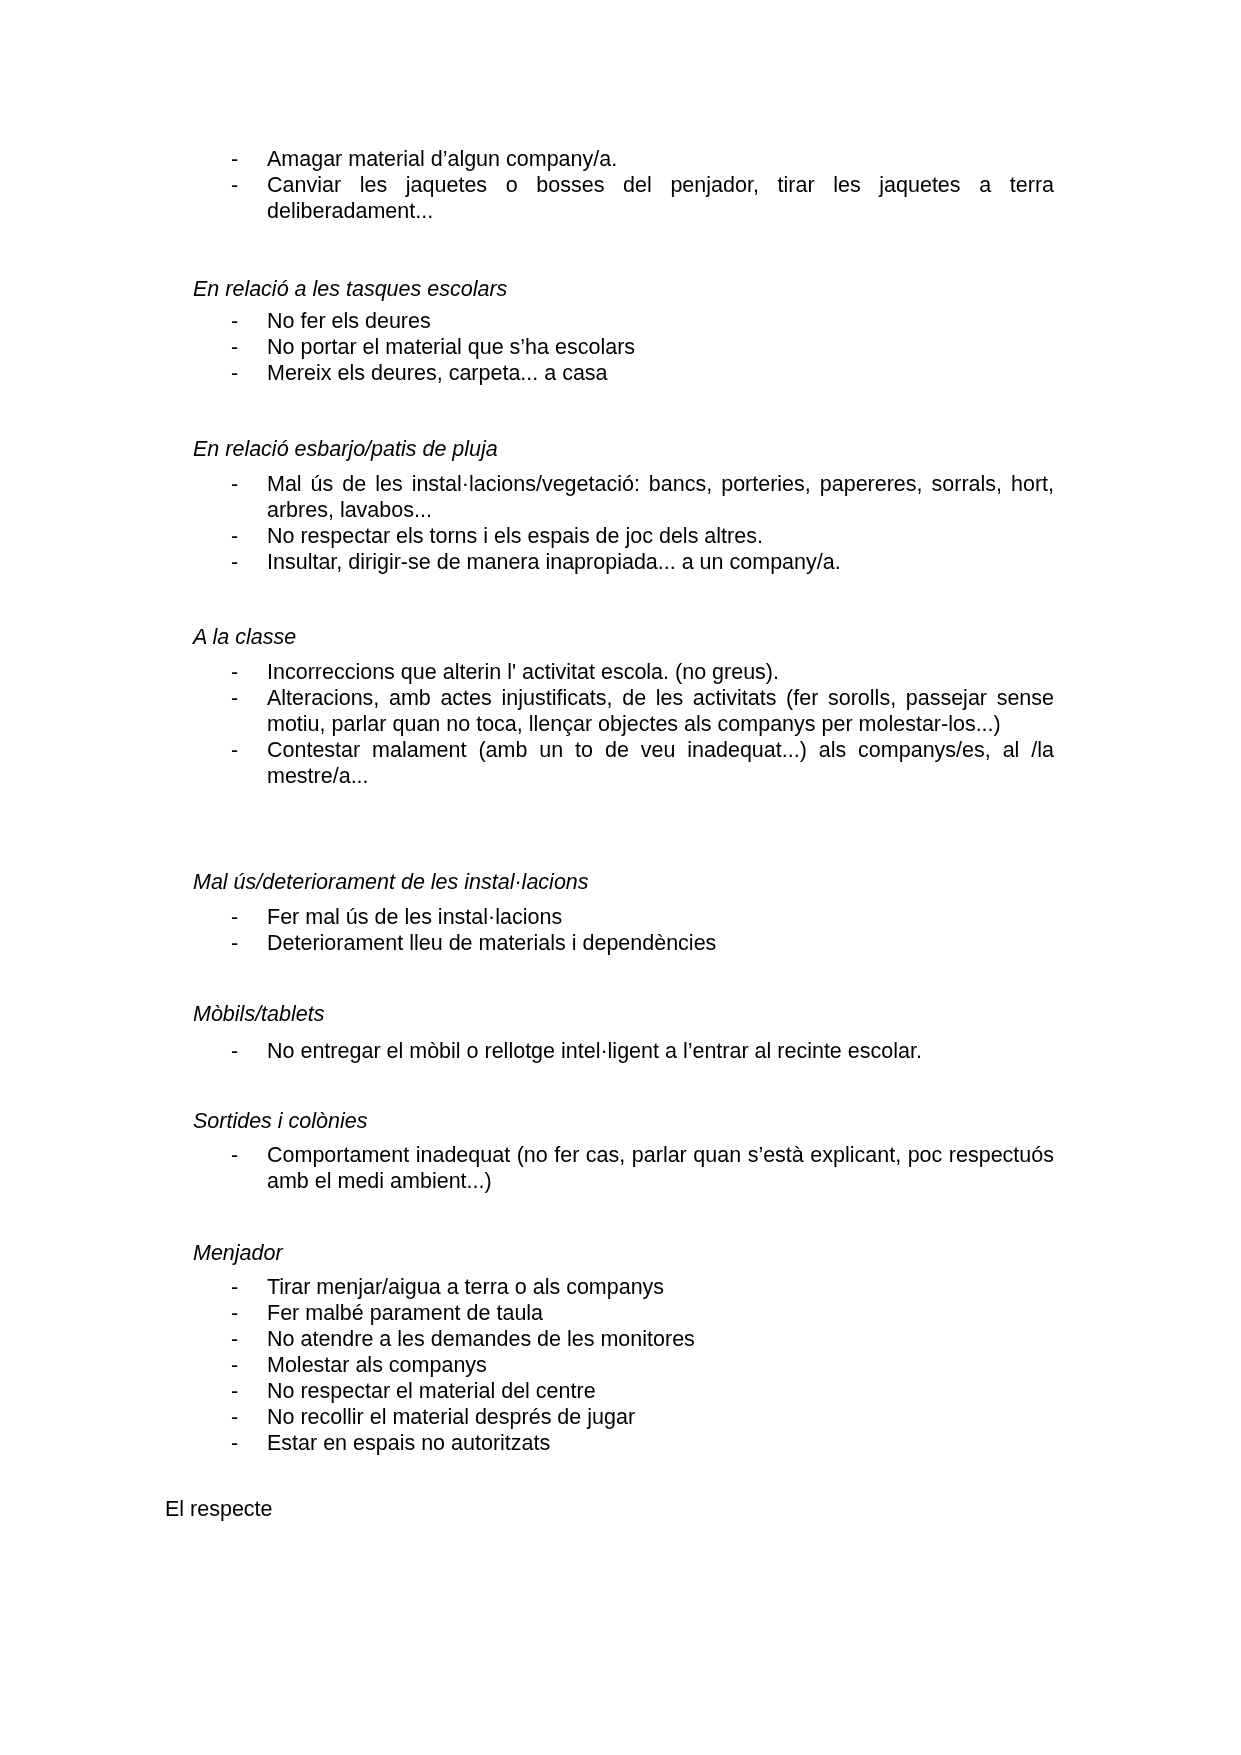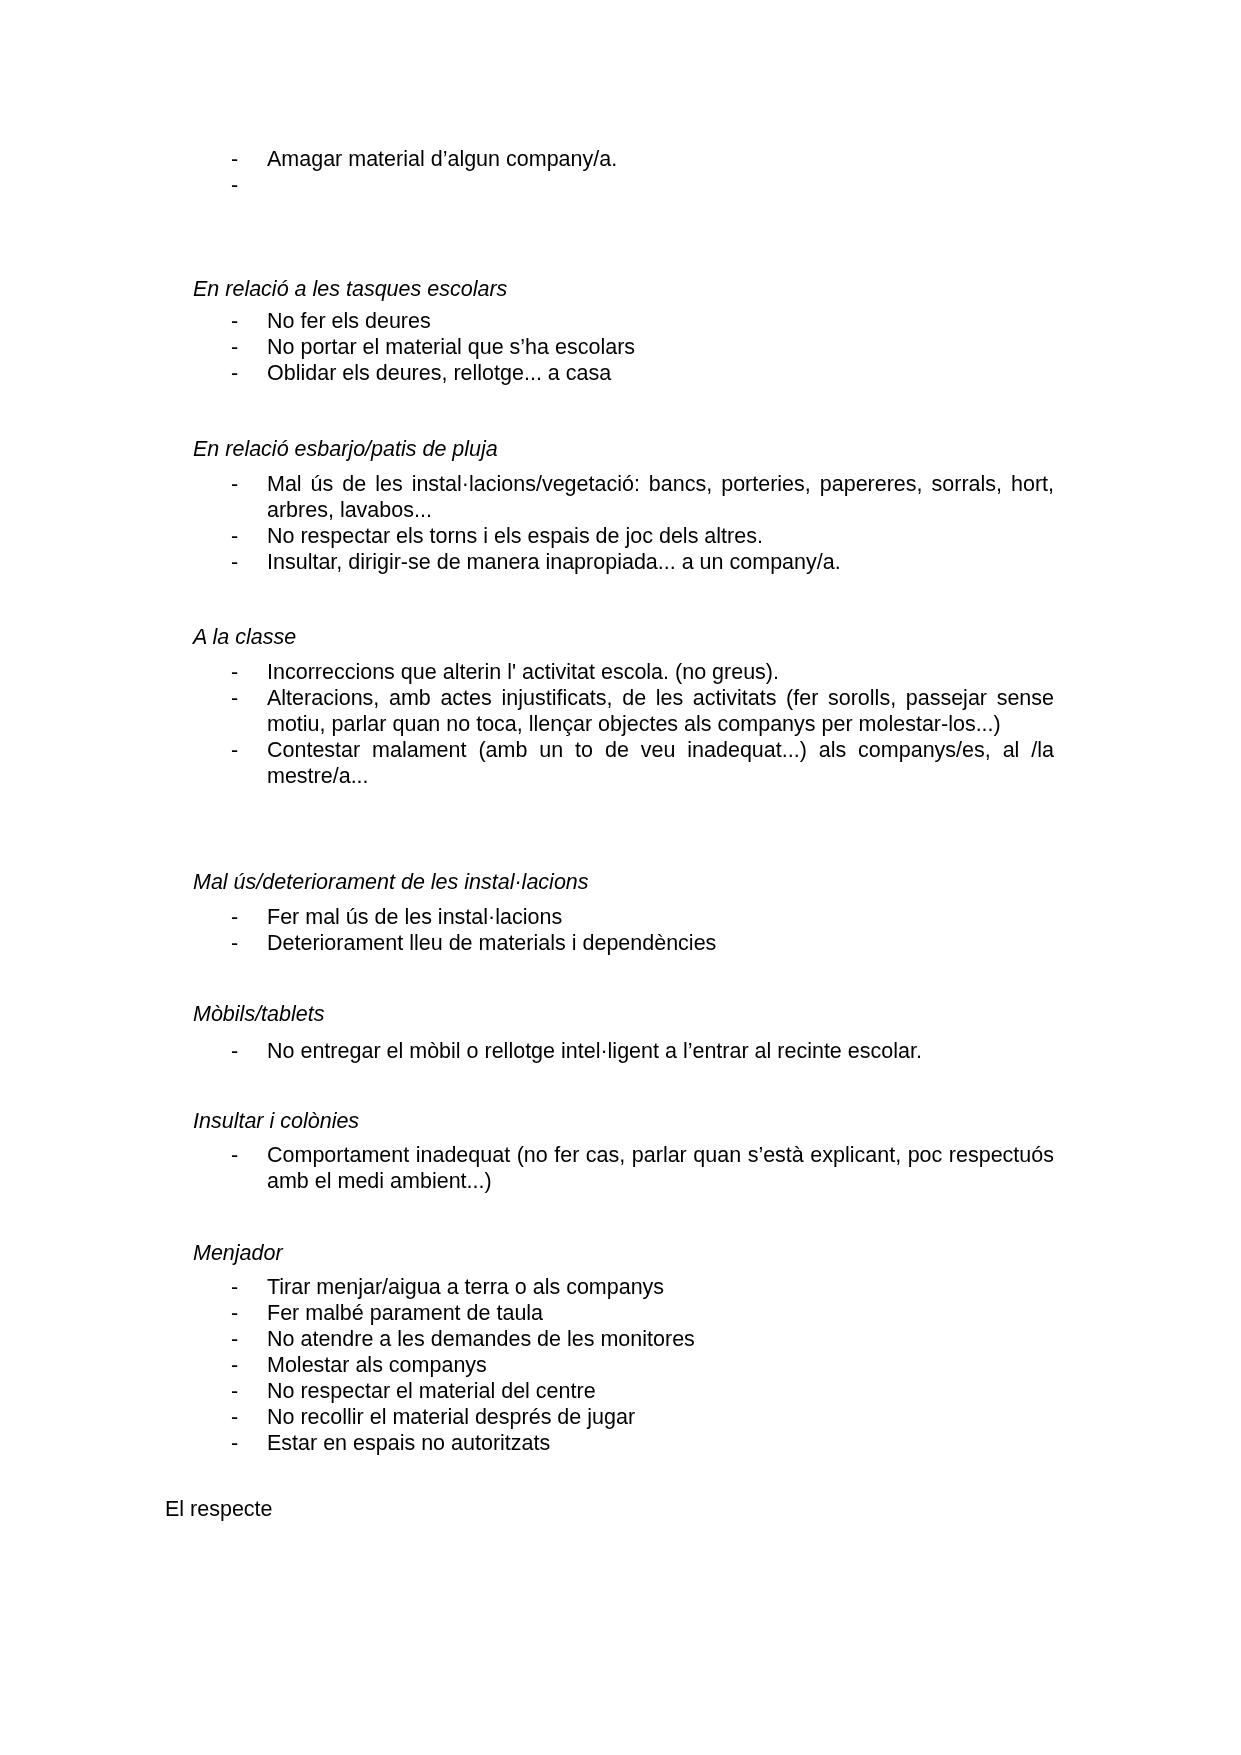--- a/index.html
+++ b/index.html
@@ -76,28 +76,29 @@
 
 <div class="page">
 
   <ul class="list" style="top:146px;">
     <li class="list-item">
       <span class="dash">-</span>
       <span>Amagar material d’algun company/a.</span>
     </li>
     <li class="list-item">
       <span class="dash">-</span>
+      <span>Canviar les jaquetes o bosses del penjador, tirar les jaquetes a terra deliberadament...</span>
     </li>
   </ul>
 
   <div class="section-heading" style="top:264px;">En relació a les tasques escolars</div>
   <ul class="list" style="top:308px;">
     <li class="list-item"><span class="dash">-</span><span>No fer els deures</span></li>
     <li class="list-item"><span class="dash">-</span><span>No portar el material que s’ha escolars</span></li>
-    <li class="list-item"><span class="dash">-</span><span>Oblidar els deures, rellotge... a casa</span></li>
+    <li class="list-item"><span class="dash">-</span><span>Mereix els deures, carpeta... a casa</span></li>
   </ul>
 
   <div class="section-heading" style="top:424px;">En relació esbarjo/patis de pluja</div>
   <ul class="list" style="top:471px;">
     <li class="list-item"><span class="dash">-</span><span>Mal ús de les instal·lacions/vegetació: bancs, porteries, papereres, sorrals, hort, arbres, lavabos...</span></li>
     <li class="list-item"><span class="dash">-</span><span>No respectar els torns i els espais de joc dels altres.</span></li>
     <li class="list-item"><span class="dash">-</span><span>Insultar, dirigir-se de manera inapropiada... a un company/a.</span></li>
   </ul>
 
   <div class="section-heading" style="top:612px;">A la classe</div>
@@ -111,21 +112,21 @@
   <ul class="list" style="top:904px;">
     <li class="list-item"><span class="dash">-</span><span>Fer mal ús de les instal·lacions</span></li>
     <li class="list-item"><span class="dash">-</span><span>Deteriorament lleu de materials i dependències</span></li>
   </ul>
 
   <div class="section-heading" style="top:989px;">Mòbils/tablets</div>
   <ul class="list" style="top:1038px;">
     <li class="list-item"><span class="dash">-</span><span>No entregar el mòbil o rellotge intel·ligent a l’entrar al recinte escolar.</span></li>
   </ul>
 
-  <div class="section-heading" style="top:1096px;">Insultar i colònies</div>
+  <div class="section-heading" style="top:1096px;">Sortides i colònies</div>
   <ul class="list" style="top:1142px;">
     <li class="list-item"><span class="dash">-</span><span>Comportament inadequat (no fer cas, parlar quan s’està explicant, poc respectuós amb el medi ambient...)</span></li>
   </ul>
 
   <div class="section-heading" style="top:1228px;">Menjador</div>
   <ul class="list" style="top:1274px;">
     <li class="list-item"><span class="dash">-</span><span>Tirar menjar/aigua a terra o als companys</span></li>
     <li class="list-item"><span class="dash">-</span><span>Fer malbé parament de taula</span></li>
     <li class="list-item"><span class="dash">-</span><span>No atendre a les demandes de les monitores</span></li>
     <li class="list-item"><span class="dash">-</span><span>Molestar als companys</span></li>

